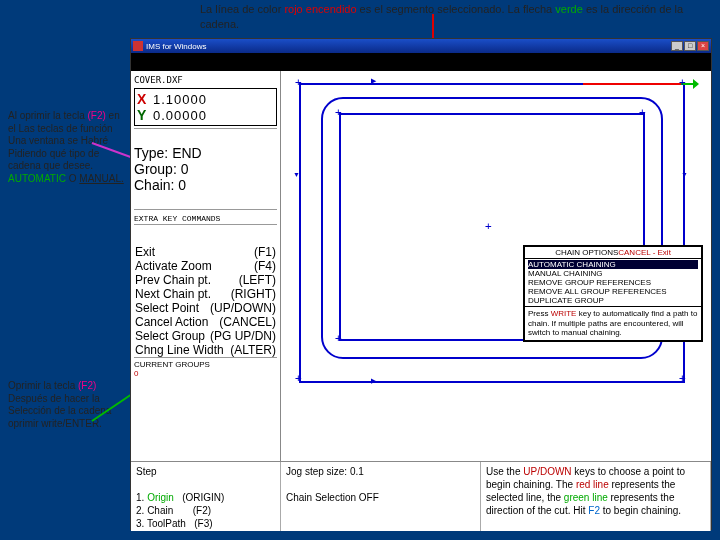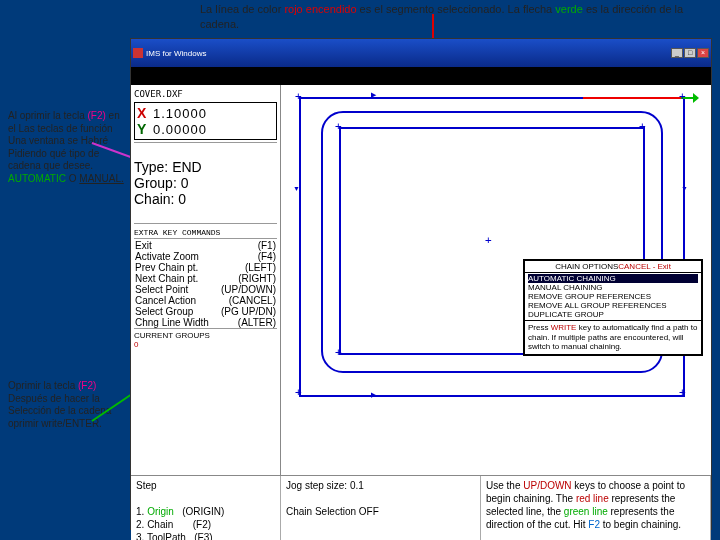--- a/index.html
+++ b/index.html
@@ -7,39 +7,39 @@
 .slide{width:720px;height:540px;position:relative}
 .top-caption{position:absolute;top:2px;left:200px;width:510px;font-size:11px;color:#222;line-height:1.4}
 .top-caption .red{color:#d00}
 .top-caption .green{color:#0a0}
 .left-note{position:absolute;left:8px;width:120px;font-size:10px;color:#222;line-height:1.25}
 .left-note.one{top:110px}
 .left-note.two{top:380px}
 .left-note .f2{color:#e08;}
 .left-note .auto{color:#0a0}
 .appwin{position:absolute;left:130px;top:38px;width:582px;height:492px;background:#e8e4cc;border:1px solid #333}
-.titlebar{height:28px;background:linear-gradient(#1a4ec8,#0a2a88);display:flex;align-items:center;padding:0 2px}
+.titlebar{height:14px;background:linear-gradient(#1a4ec8,#0a2a88);display:flex;align-items:center;padding:0 2px}
 .titlebar .ico{width:10px;height:10px;background:#c33;margin-right:3px;display:inline-block}
 .titlebar .ttl{color:#fff;font-size:8px;flex:1}
 .titlebar .btns{display:flex;gap:1px}
 .titlebar .wb{width:12px;height:10px;background:#ccc;border:1px solid #555;font-size:7px;text-align:center;line-height:8px}
 .titlebar .wb.cl{background:#d44;color:#fff}
 .blackbar{height:18px;background:#000;color:#3af;font-size:8px;text-align:center;line-height:18px;letter-spacing:1px}
 .workrow{display:flex;height:390px}
 .leftpanel{width:150px;background:#fff;border-right:1px solid #888;padding:3px;font-size:9px;color:#000;position:relative}
 .filelabel{font-family:monospace;font-size:9px;padding:1px 0}
 .coordbox{border:1px solid #000;padding:2px;margin:2px 0;font-family:monospace}
 .coordrow{display:flex;align-items:center;gap:4px}
 .coordrow .lbl{font-size:14px;font-weight:bold;width:12px}
 .coordrow .lbl.x{color:#c00}
 .coordrow .lbl.y{color:#060}
 .coordrow .val{font-size:13px;letter-spacing:1px}
 .metabox{border-top:1px solid #999;border-bottom:1px solid #999;padding:16px 0;font-family:monospace;font-size:14px}
 .keyshdr{font-family:Liberation Mono, monospace;font-size:8px;margin-top:4px;border-bottom:1px solid #999;padding-bottom:1px}
-.keyslist{font-family:monospace;font-size:10px;margin-top:1px}
+.keyslist{font-family:monospace;font-size:12px;margin-top:20px}
 .keyslist div{display:flex;justify-content:space-between;padding:0 1px}
 .cgroups{border-top:1px solid #999;padding-top:2px;font-family:monospace;font-size:8px}
 .cgroups .r{color:#b00}
 .canvas{flex:1;background:#fff;position:relative}
 .outer-rect{position:absolute;left:18px;top:12px;width:386px;height:300px;border:2px solid #00c}
 .inner-rect{position:absolute;left:58px;top:42px;width:306px;height:228px;border:2px solid #00c}
 .round-rect{position:absolute;left:40px;top:26px;width:342px;height:262px;border:2px solid #00c;border-radius:22px}
 .plus{position:absolute;color:#00c;font-size:11px;font-family:monospace;line-height:1}
 .tri{position:absolute;color:#00c;font-size:7px}
 .redseg{position:absolute;left:302px;top:12px;width:102px;height:2px;background:#e00}

